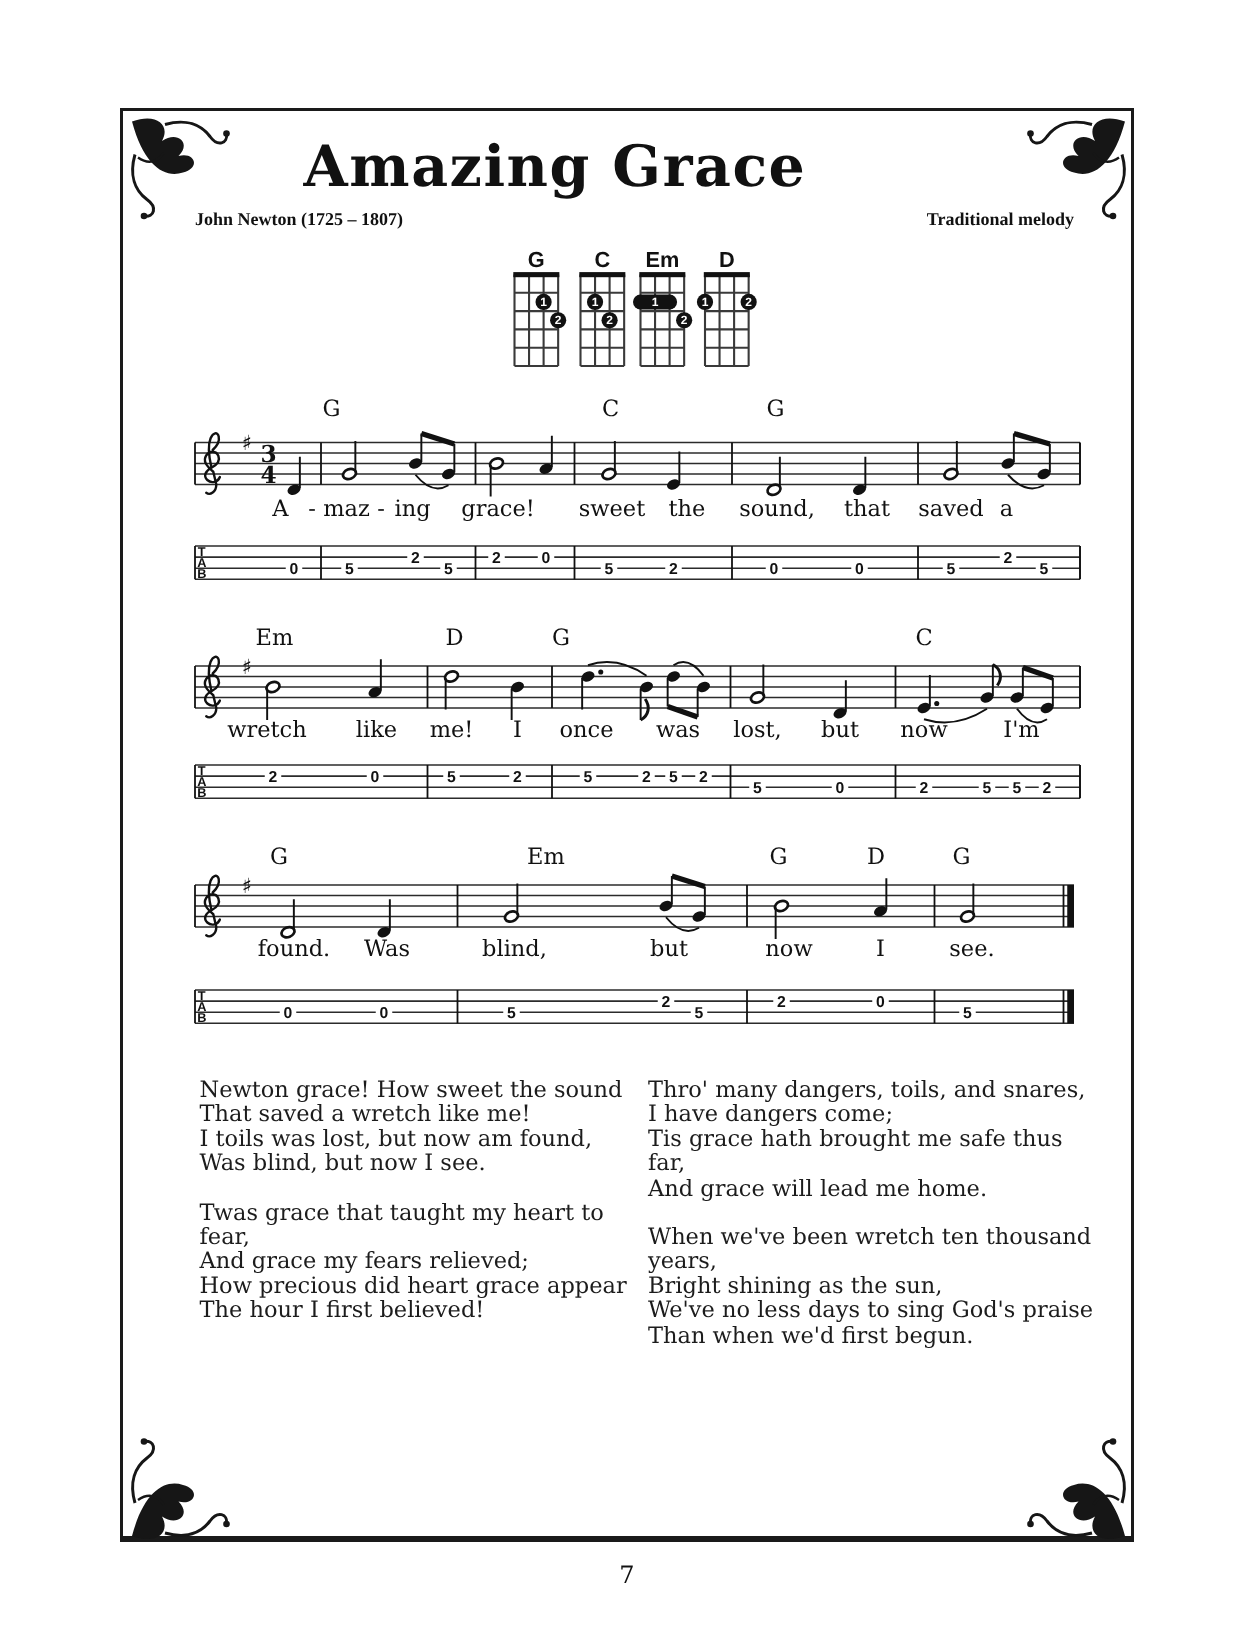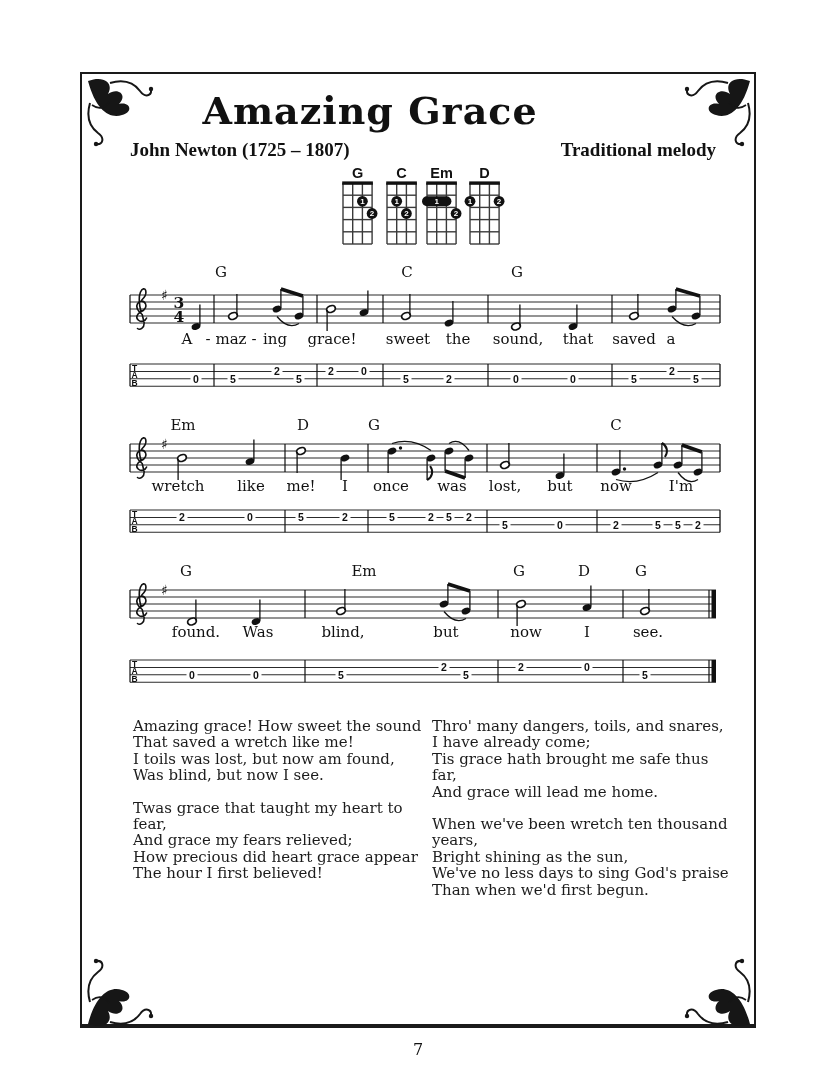--- a/index.html
+++ b/index.html
@@ -7,21 +7,21 @@
        font-family:"DejaVu Serif", serif;color:#111;}
   .frame{position:absolute;left:80px;top:72px;width:676px;height:956px;
          border:2px solid #1a1a1a;border-bottom-width:4px;box-sizing:border-box;}
   .ornament{position:absolute;width:72px;height:80px;}
   .orn-tl{left:84px;top:77px;}
   .orn-tr{left:682px;top:77px;transform:scaleX(-1);}
   .orn-bl{left:84px;top:948px;transform:scaleY(-1);}
   .orn-br{left:682px;top:948px;transform:scale(-1,-1);}
   .title{position:absolute;left:80px;top:88px;width:580px;text-align:center;
          font-size:38px;font-weight:bold;letter-spacing:1px;}
-  .byline{position:absolute;top:139px;font-size:19px;font-weight:bold;
+  .byline{position:absolute;top:139px;font-size:12px;font-weight:bold;
           font-family:"Liberation Serif", serif;}
   .author{left:130px;}
   .credit{right:122px;}
   #music-layer{position:absolute;left:0;top:0;pointer-events:none;}
   .verses{position:absolute;top:718px;font-size:15px;line-height:16.4px;color:#1c1c1c;}
   .col-left{left:133px;width:292px;}
   .col-right{left:432px;width:300px;}
   .verse{margin:0 0 16px 0;}
   .pagenum{position:absolute;left:80px;top:1040px;width:676px;text-align:center;
            font-size:16px;}
@@ -493,36 +493,36 @@
       <text x="521" y="671.1" font-size="10.5" font-family="&quot;Liberation Sans&quot;, sans-serif" font-weight="bold" fill="#111111" text-anchor="middle">2</text>
       <rect x="581.5" y="662.4" width="11" height="10" fill="#fff"></rect>
       <text x="587" y="671.1" font-size="10.5" font-family="&quot;Liberation Sans&quot;, sans-serif" font-weight="bold" fill="#111111" text-anchor="middle">0</text>
       <rect x="639.5" y="669.8" width="11" height="10" fill="#fff"></rect>
       <text x="645" y="678.5" font-size="10.5" font-family="&quot;Liberation Sans&quot;, sans-serif" font-weight="bold" fill="#111111" text-anchor="middle">5</text>
     </g>
   </svg>
 
 <div class="verses col-left">
   <div class="verse">
-    <div>Amazing grace! How sweet the sound</div>
+    <div>Newton grace! How sweet the sound</div>
     <div>That saved a wretch like me!</div>
     <div>I toils was lost, but now am found,</div>
     <div>Was blind, but now I see.</div>
   </div>
   <div class="verse">
     <div>Twas grace that taught my heart to fear,</div>
     <div>And grace my fears relieved;</div>
     <div>How precious did heart grace appear</div>
     <div>The hour I first believed!</div>
   </div>
 </div>
 <div class="verses col-right">
   <div class="verse">
     <div>Thro' many dangers, toils, and snares,</div>
-    <div>I have already come;</div>
+    <div>I have dangers come;</div>
     <div>Tis grace hath brought me safe thus far,</div>
     <div>And grace will lead me home.</div>
   </div>
   <div class="verse">
     <div>When we've been wretch ten thousand years,</div>
     <div>Bright shining as the sun,</div>
     <div>We've no less days to sing God's praise</div>
     <div>Than when we'd first begun.</div>
   </div>
 </div>

